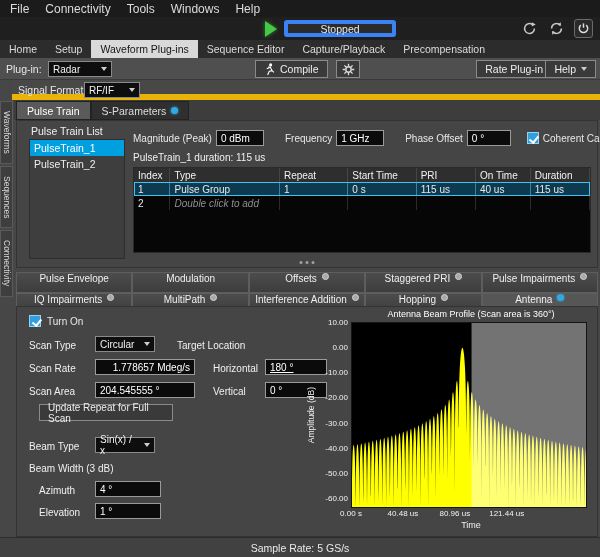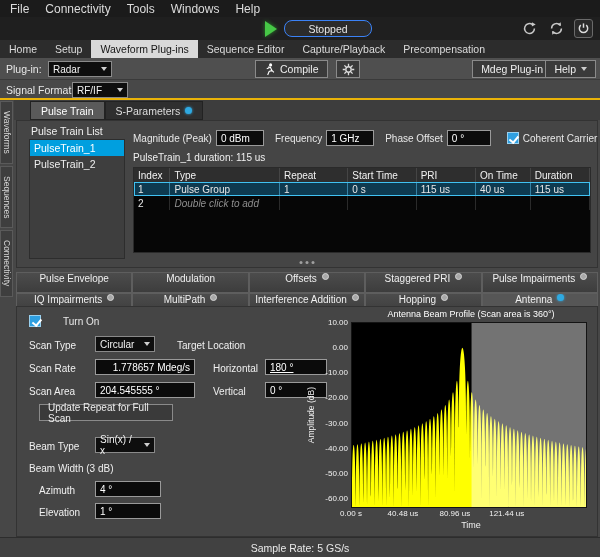--- a/index.html
+++ b/index.html
@@ -6,83 +6,83 @@
 html,body{width:600px;height:557px;overflow:hidden}
 body{font-family:"Liberation Sans","DejaVu Sans",sans-serif;background:#474747;color:#e8e8e8;font-size:11px}
 .app{position:relative;width:600px;height:557px;background:#474747}
 
 
 .menubar{position:absolute;left:0;top:0;right:0;height:17px;background:#1b1b1b;display:flex;align-items:center;padding-left:2px}
 .menu-item{padding:0 8px;font-size:12px;color:#dcdcdc;cursor:default}
 .toolbar{position:absolute;left:0;top:17px;right:0;height:23px;background:#1f1f1f}
 .run-group{position:absolute;left:265px;top:3px;display:flex;align-items:center;gap:7px}
 .play-icon{width:0;height:0;border-left:12px solid #46c846;border-top:8px solid transparent;border-bottom:8px solid transparent;filter:drop-shadow(0 0 2px #2a8a2a)}
-.stopped-btn{width:88px;height:17px;background:#2b2b2b;border:1px solid #3b82f6;border-radius:8px;color:#e8e8e8;font-size:10.5px;display:flex;align-items:center;justify-content:center;cursor:pointer}
+.stopped-btn{width:112px;height:17px;background:#2b2b2b;border:4px solid #3b82f6;border-radius:3px;color:#e8e8e8;font-size:10.5px;display:flex;align-items:center;justify-content:center;cursor:pointer}
 .tool-icons{position:absolute;right:7px;top:2px;display:flex;gap:8px;align-items:center}
 .icon-btn{width:19px;height:19px;display:flex;align-items:center;justify-content:center;border-radius:3px;cursor:pointer}
 .icon-btn.boxed{border:1px solid #6a6a6a;background:#2a2a2a}
 
 .maintabs{position:absolute;left:0;top:40px;right:0;height:18px;background:#2c2c2c;display:flex;align-items:stretch}
 .maintab{padding:0 9px;display:flex;align-items:center;color:#dcdcdc;font-size:10.5px;cursor:pointer}
 .maintab.active{background:#d9d9d9;color:#151515}
 
 .pluginbar{position:absolute;left:0;top:58px;right:0;height:22px;background:#4f4f4f;border-bottom:1px solid #3a3a3a}
 .pluginbar .lbl{position:absolute;left:6px;top:5px;font-size:10.5px}
-.formatbar{position:absolute;left:0;top:80px;right:0;height:20px;background:#484848;border-bottom:2px solid #eab308}
+.formatbar{position:absolute;left:12px;top:80px;right:0;height:20px;background:#484848;border-bottom:6px solid #eab308}
 .formatbar .lbl{position:absolute;left:6px;top:4px;font-size:10.5px}
 
 .combo{height:16px;background:#0e0e0e;border:1px solid #8a8a8a;color:#f2f2f2;display:flex;align-items:center;justify-content:space-between;padding:0 4px;font-size:10px;cursor:pointer}
 .combo .arrow{width:0;height:0;border-top:4px solid #cfcfcf;border-left:3.5px solid transparent;border-right:3.5px solid transparent;margin-left:6px}
 .btn{height:18px;background:#3a3a3a;border:1px solid #8a8a8a;color:#eee;font-size:10.5px;display:flex;align-items:center;justify-content:center;gap:5px;padding:0 8px;cursor:pointer}
 .input{height:16px;background:#0b0b0b;border:1px solid #9a9a9a;color:#fff;font-size:10px;padding:0 4px;font-family:"Liberation Sans","DejaVu Sans",sans-serif}
 .w44{width:44px}.w48{width:48px}.w62{width:62px}.w66{width:66px}.w74{width:60px}.w100{width:100px}
 
 .cb{width:12px;height:12px;background:#2f9fe0;border:1px solid #9ad0ee;position:relative;cursor:pointer;flex:0 0 auto}
 .cb::after{content:"";position:absolute;left:3.5px;top:0.5px;width:3.5px;height:7px;border:solid #fff;border-width:0 2px 2px 0;transform:rotate(40deg)}
 
 
 .bodyarea{position:absolute;left:0;top:100px;right:0;bottom:20px;background:#474747}
 .sidetabs{position:absolute;left:0;top:1px;width:14px;display:flex;flex-direction:column;gap:2px}
 .sidetab{writing-mode:vertical-rl;font-size:8.5px;color:#d8d8d8;background:#3e3e3e;border:1px solid #5a5a5a;padding:9px 0;width:13px;text-align:center;cursor:pointer}
 .content{position:absolute;left:14px;right:0;top:0;bottom:0}
 
-.editor-tabs{height:20px;display:flex;align-items:flex-end;padding-left:16px;background:#3d3d3d}
+.editor-tabs{height:20px;display:flex;align-items:flex-end;padding-left:2px;background:#3d3d3d}
 .etab{height:19px;padding:0 10px;display:flex;align-items:center;gap:5px;font-size:10.5px;background:#2f2f2f;border:1px solid #222;color:#ddd;cursor:pointer}
 .etab.active{background:#5a5a5a;color:#fff}
 .dot{width:7px;height:7px;border-radius:50%;flex:0 0 auto}
 .dot.blue{background:#2fa9e1;box-shadow:0 0 3px #2fa9e1}
 .dot.gray{background:#a8a8a8;border:1px solid #d5d5d5}
 
 .pulse-panel{position:relative;height:148px;background:#454545;border:1px solid #333;margin:0 2px}
 .list-title{position:absolute;left:14px;top:4px;font-size:10.5px;color:#f0f0f0}
 .list-box{position:absolute;left:12px;top:18px;width:96px;bottom:8px;background:#3e3e3e;border:1px solid #2d2d2d}
 .list-item{height:16px;display:flex;align-items:center;padding-left:4px;font-size:10.5px;color:#eee;cursor:pointer}
 .list-item.selected{background:#009fdf;color:#fff}
 .params-row{position:absolute;left:116px;top:9px;right:4px;display:flex;align-items:center;gap:4px;font-size:10px;white-space:nowrap}
-.params-row .gap{margin-left:7px}
+.params-row .gap{margin-left:17px}
 .duration{position:absolute;left:116px;top:31px;font-size:10px;color:#f0f0f0}
 .ptable{position:absolute;left:116px;top:46px;right:6px;bottom:14px;background:#060606;border:1px solid #2a2a2a;font-size:10px;overflow:hidden}
 .trow{display:flex;height:14px;align-items:stretch}
 .trow.header{background:#2e2e2e;color:#f2f2f2}
 .tcell{padding:0 4px;border-right:1px solid #454545;display:flex;align-items:center;overflow:hidden;white-space:nowrap}
 .trow:not(.header) .tcell{border-right:1px solid #2a2a2a}
 .c0{width:8%}.c1{width:24%}.c2{width:15%}.c3{width:15%}.c4{width:13%}.c5{width:12%}.c6{width:13%}
 .trow.selected{background:#0e3a50;outline:1px solid #41c2f2;outline-offset:-1px}
 .trow.selected .tcell{border-right:1px solid rgba(90,190,235,.55)}
 .placeholder{color:#8f8f8f;font-style:italic}
 .splitter{position:absolute;left:50%;bottom:3px;transform:translateX(-50%);display:flex;gap:3px;cursor:row-resize}
 .splitter i{width:3px;height:3px;background:#a0a0a0;border-radius:50%}
 
 .feature-tabs{margin:4px 2px 0;display:grid;grid-template-columns:repeat(5,1fr)}
 .ftab{height:21px;border:1px solid #5e5e5e;background:linear-gradient(#4c4c4c,#3d3d3d);display:flex;justify-content:center;gap:5px;font-size:10px;color:#f0f0f0;cursor:pointer;white-space:nowrap;overflow:hidden}
 .ftab.active{background:#565656}
 
 .antenna-panel{position:absolute;left:2px;right:2px;top:206px;bottom:0;background:#454545;border:1px solid #333}
 .ap-label{position:absolute;font-size:10px;color:#f0f0f0;white-space:nowrap}
-.turnon{position:absolute;left:12px;top:8px;display:flex;align-items:center;gap:22px;font-size:10px}
+.turnon{position:absolute;left:12px;top:8px;display:flex;align-items:center;gap:6px;font-size:10px}
 .update-btn{position:absolute;left:22px;top:97px;width:134px;height:17px}
 
 
 .chart{position:absolute;left:288px;top:2px;width:288px;height:226px}
 .chart-title{text-align:center;font-size:9px;color:#fff;padding-left:44px;height:13px}
 .chart-main{display:flex}
 .ylabel-col{width:12px;height:186px;display:flex;align-items:center;justify-content:center}
 .ylabel{writing-mode:vertical-rl;transform:rotate(180deg);font-size:8.5px;color:#f0f0f0}
 .yticks{width:34px;height:186px;position:relative}
 .ytick{position:absolute;right:3px;font-size:8px;color:#f2f2f2;line-height:9px}
@@ -162,21 +162,21 @@
     </div>
     <div class="btn" style="position:absolute;left:336px;top:2px;width:24px;padding:0">
       <span>
         <svg width="13" height="13" viewBox="0 0 14 14">
             <circle cx="7" cy="7" r="2.9" fill="none" stroke="#ddd" stroke-width="1.5"></circle>
             <path d="M7 .8v2.4M7 10.8v2.4M.8 7h2.4M10.8 7h2.4M2.6 2.6l1.7 1.7M9.7 9.7l1.7 1.7M2.6 11.4l1.7-1.7M9.7 4.3l1.7-1.7" stroke="#ddd" stroke-width="1.4"></path>
           </svg>
       </span>
     </div>
     <div class="btn" style="position:absolute;right:48px;top:2px">
-      <span>Mdeg Plug-in</span>
+      <span>Rate Plug-in</span>
     </div>
     <div class="btn" style="position:absolute;right:4px;top:2px">
       <span>Help</span>
         <span class="arrow" style="border-top:4px solid #ccc;width:0;height:0;border-left:3.5px solid transparent;border-right:3.5px solid transparent"></span>
     </div>
   </div>
 
   <div class="formatbar">
     <span class="lbl">Signal Format</span>
     <div class="combo" style="position:absolute;left:72px;top:2px;width:56px">

